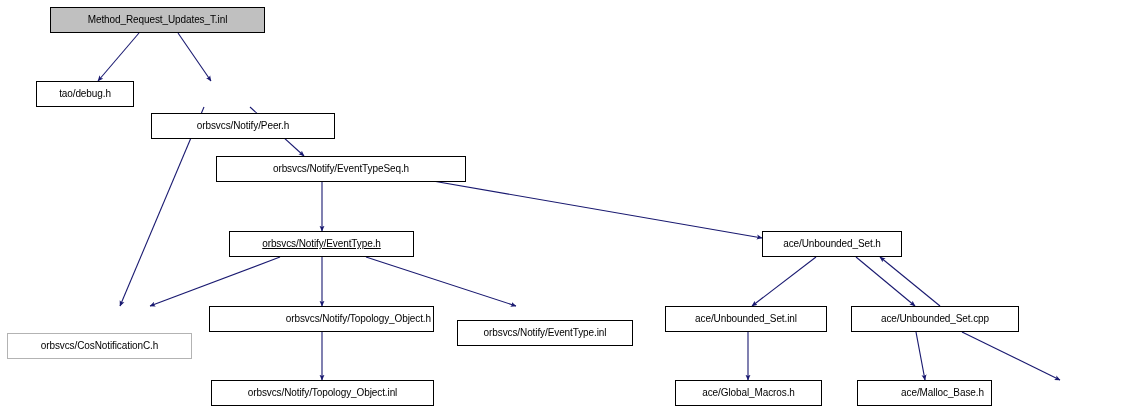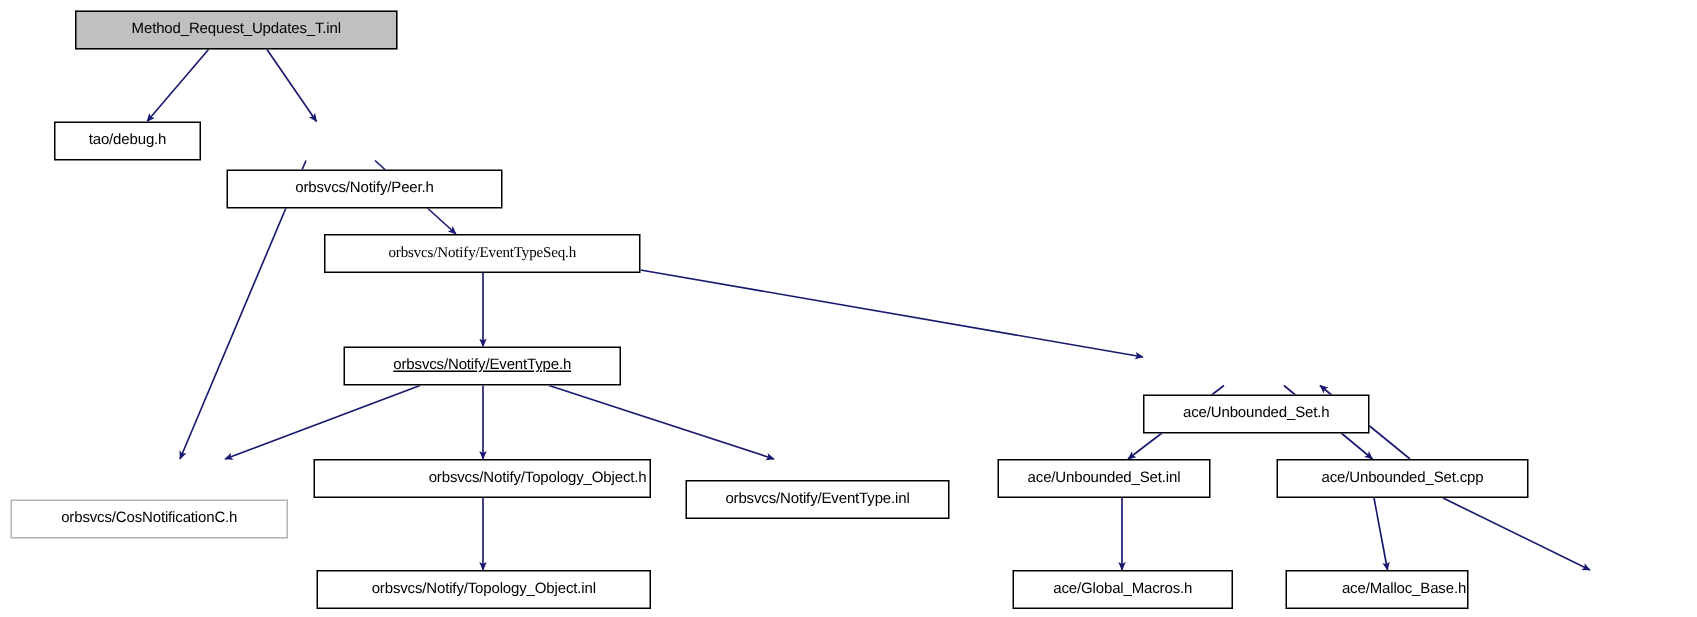--- a/index.html
+++ b/index.html
@@ -63,51 +63,51 @@
   <div id="node-layer">
       <div class="node root" style="left: 50px; top: 7px; width: 215px; height: 26px;">
         <span class="node-label">Method_Request_Updates_T.inl</span>
       </div>
       <div class="node" style="left: 36px; top: 81px; width: 98px; height: 26px;">
         <span class="node-label">tao/debug.h</span>
       </div>
       <div class="node" style="left: 151px; top: 81px; width: 184px; height: 26px; margin-top: 32px;">
         <span class="node-label">orbsvcs/Notify/Peer.h</span>
       </div>
-      <div class="node" style="left: 216px; top: 156px; width: 211px; height: 26px; font-family: Liberation Serif, serif;">
+      <div class="node" style="left: 216px; top: 156px; width: 250px; height: 26px;">
         <span class="node-label">orbsvcs/Notify/EventTypeSeq.h</span>
       </div>
       <div class="node" style="left: 229px; top: 231px; width: 185px; height: 26px; text-decoration: underline;">
         <span class="node-label">orbsvcs/Notify/EventType.h</span>
       </div>
-      <div class="node" style="left: 762px; top: 231px; width: 151px; height: 26px; margin-top: 32px;">
+      <div class="node" style="left: 762px; top: 231px; width: 140px; height: 26px;">
         <span class="node-label">ace/Unbounded_Set.h</span>
       </div>
       <div class="node faded" style="left: 7px; top: 306px; width: 185px; height: 26px;">
         <span class="node-label">orbsvcs/CosNotificationC.h</span>
       </div>
       <div class="node" style="left: 209px; top: 306px; width: 225px; height: 26px; justify-content: flex-end;">
         <span class="node-label">orbsvcs/Notify/Topology_Object.h</span>
       </div>
       <div class="node" style="left: 457px; top: 320px; width: 176px; height: 26px;">
         <span class="node-label">orbsvcs/Notify/EventType.inl</span>
       </div>
-      <div class="node" style="left: 665px; top: 306px; width: 142px; height: 26px;">
+      <div class="node" style="left: 665px; top: 306px; width: 162px; height: 26px;">
         <span class="node-label">ace/Unbounded_Set.inl</span>
       </div>
       <div class="node" style="left: 851px; top: 306px; width: 168px; height: 26px;">
         <span class="node-label">ace/Unbounded_Set.cpp</span>
       </div>
       <div class="node" style="left: 211px; top: 380px; width: 223px; height: 26px;">
         <span class="node-label">orbsvcs/Notify/Topology_Object.inl</span>
       </div>
       <div class="node" style="left: 675px; top: 380px; width: 147px; height: 26px;">
         <span class="node-label">ace/Global_Macros.h</span>
       </div>
-      <div class="node" style="left: 857px; top: 380px; width: 122px; height: 26px; padding-left: 36px;">
+      <div class="node" style="left: 857px; top: 380px; width: 135px; height: 26px; padding-left: 36px;">
         <span class="node-label">ace/Malloc_Base.h</span>
       </div>
       <div class="node" style="left: 1014px; top: 380px; width: 110px; height: 26px; margin-top: 48px;">
         <span class="node-label">ace/Log_Msg.h</span>
       </div>
     </div>
 
 </div>
 
 </body></html>

